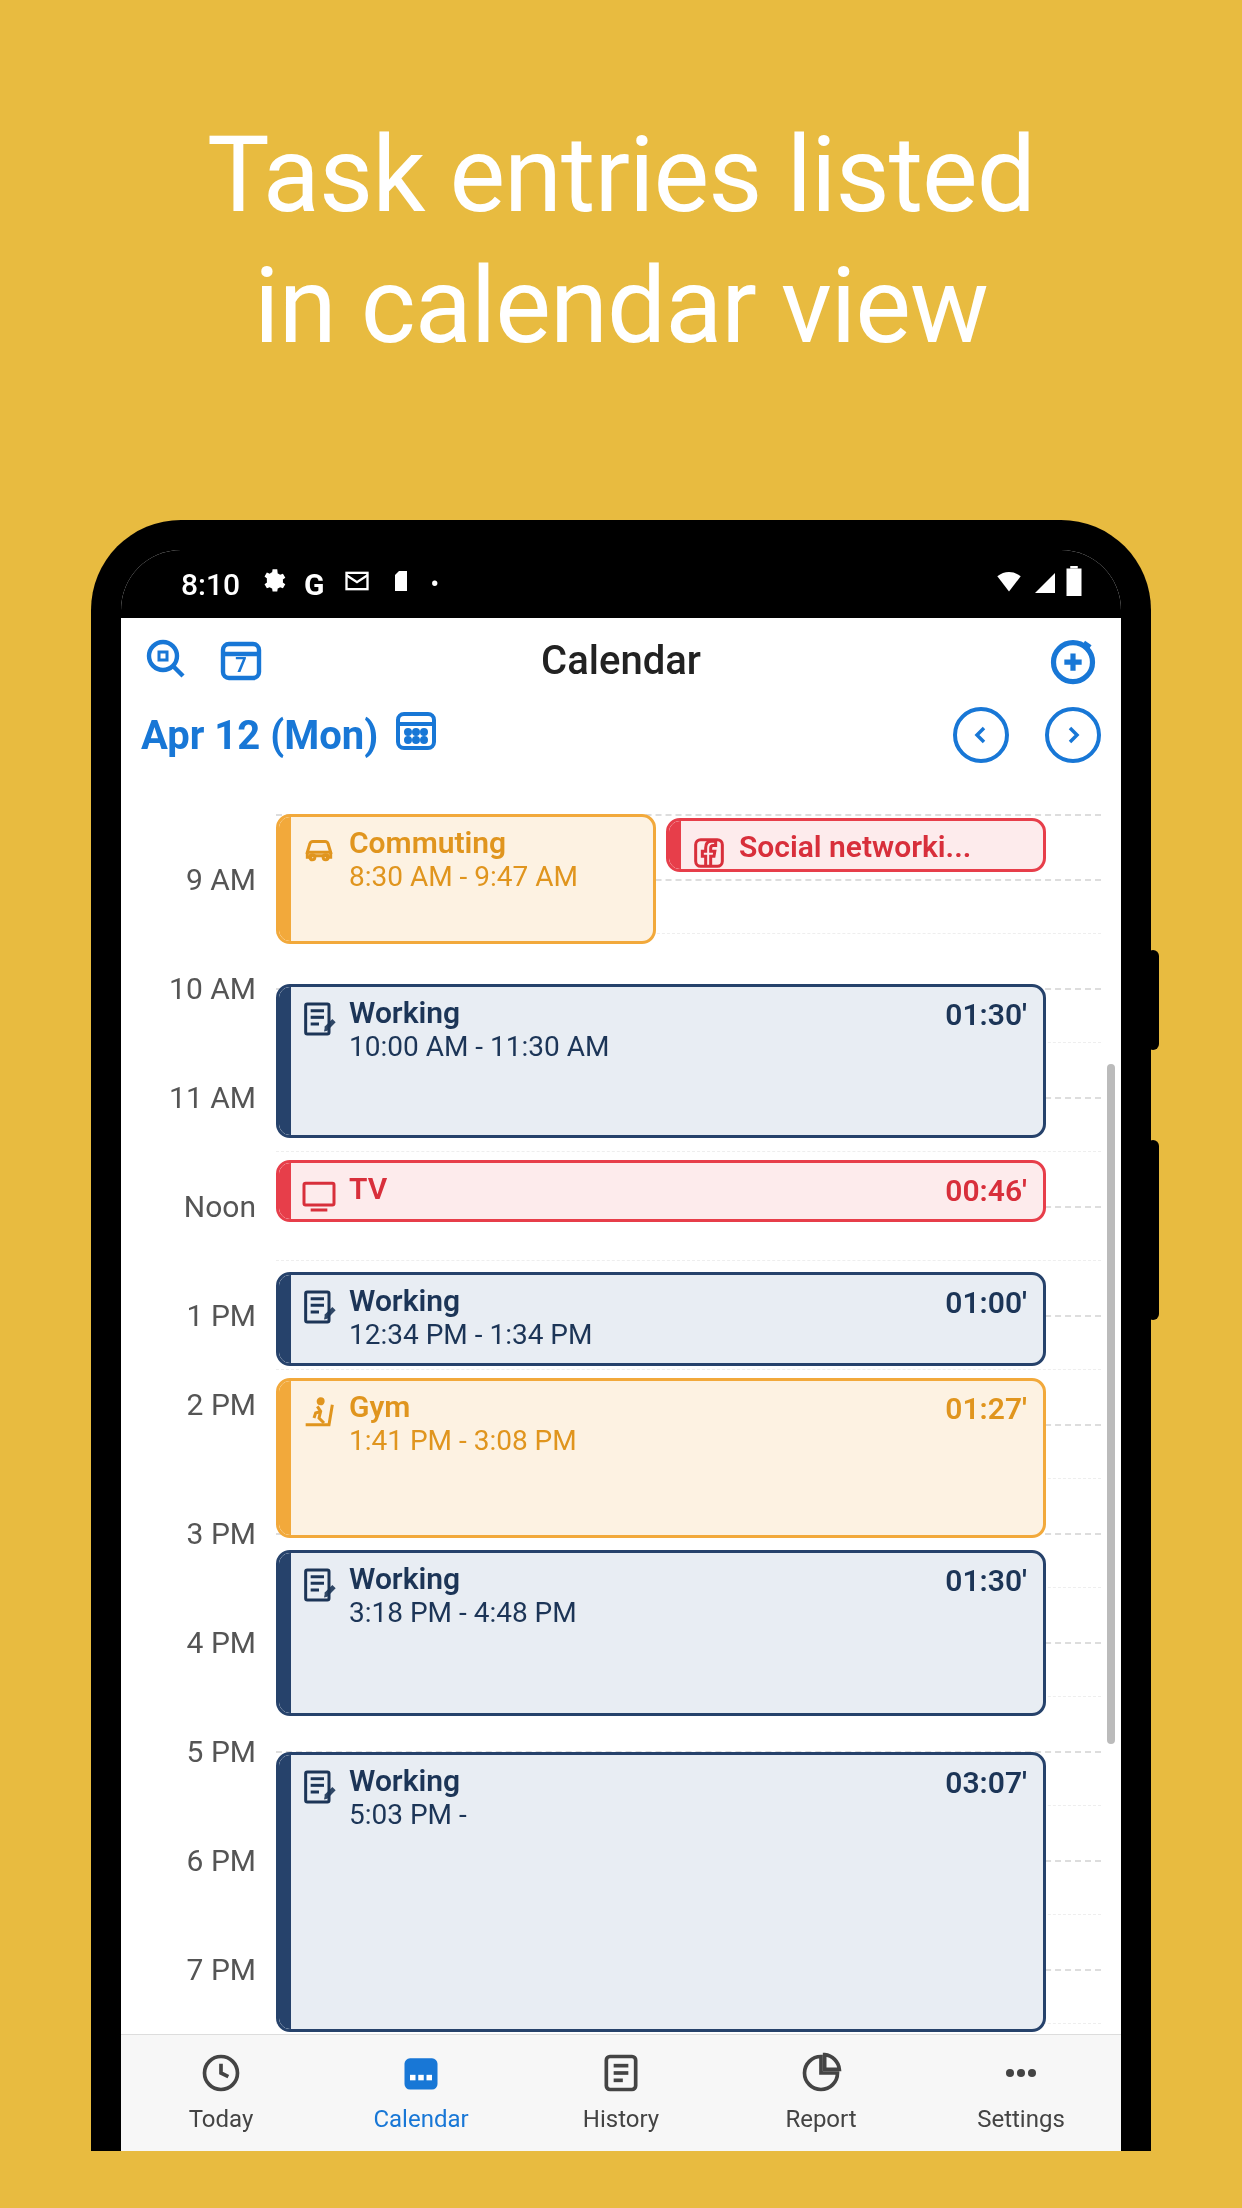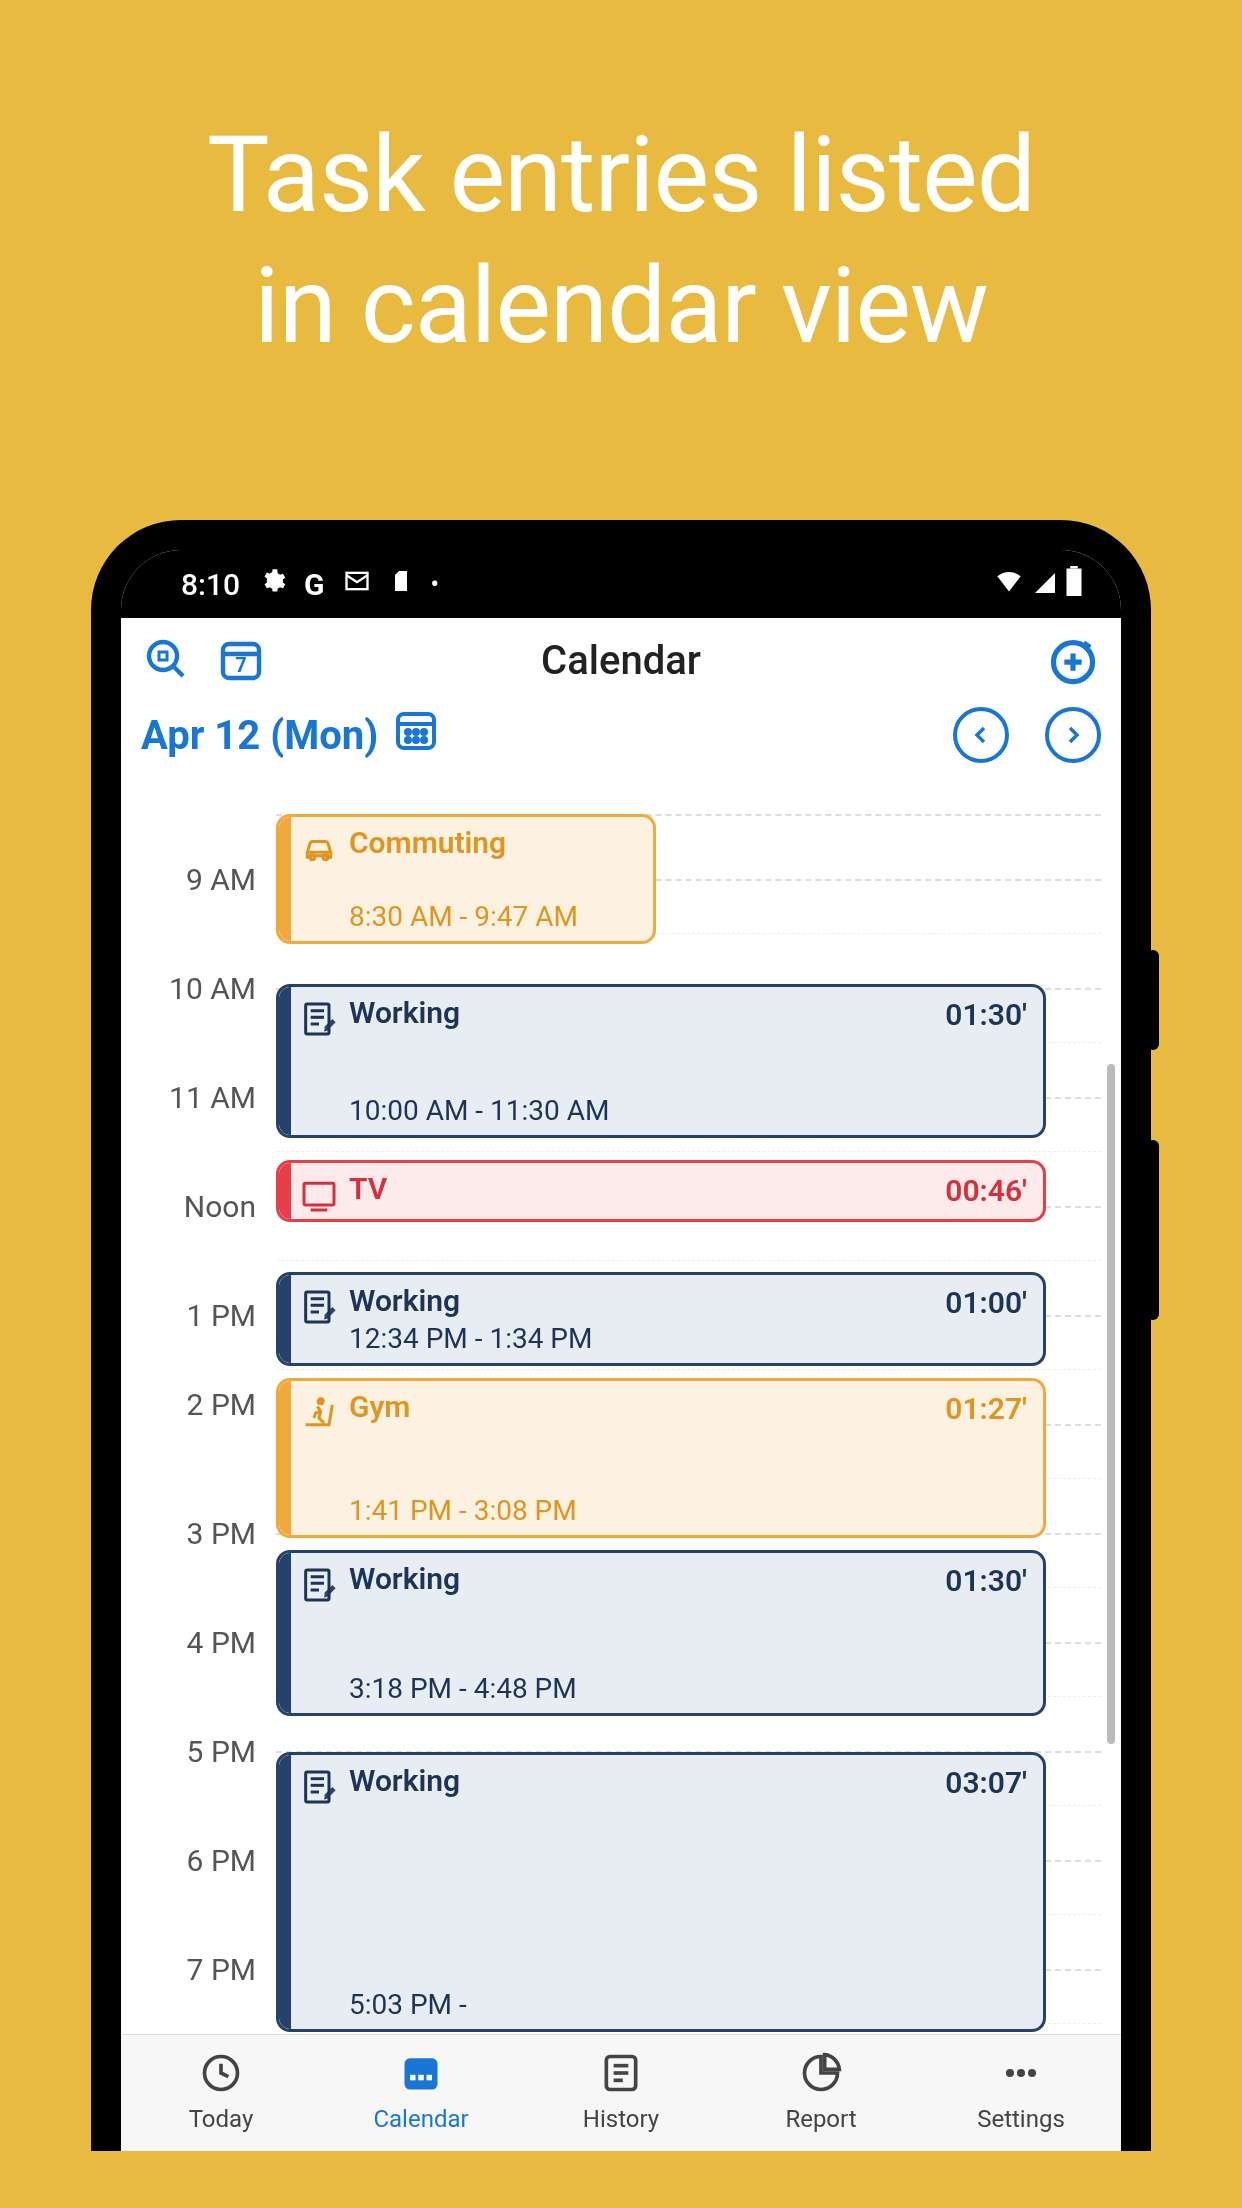--- a/index.html
+++ b/index.html
@@ -128,21 +128,21 @@
     background: #bbb;
     border-radius: 4px;
   }
   .event {
     position: absolute;
     border-radius: 14px;
     border: 3px solid;
     padding: 8px 14px 8px 70px;
     display: flex;
     flex-direction: column;
-    justify-content: space-between;
+    justify-content: flex-start;
     overflow: hidden;
   }
   .event .stripe {
     position: absolute;
     left: 0; top: 0; bottom: 0;
     width: 12px;
     border-radius: 11px 0 0 11px;
   }
   .event .ev-icon {
     position: absolute;
@@ -359,20 +359,28 @@
           <div class="event orange" style="top: 30px; left: 0px; width: 380px; height: 130px;">
             <div class="stripe"></div>
             <div class="ev-icon"><svg viewBox="0 0 24 24" fill="none" stroke="currentColor" stroke-width="1.8">
                 <path d="M5 14h14l-1.5-5a2 2 0 00-2-1.5H8.5a2 2 0 00-2 1.5L5 14zm0 0v3h2v-1h10v1h2v-3"></path>
                 <circle cx="8" cy="17" r="1.5"></circle>
                 <circle cx="16" cy="17" r="1.5"></circle>
               </svg></div>
             <div class="ev-title">Commuting</div>
             <div class="ev-time">8:30 AM - 9:47 AM</div>
           </div>
+          <div class="event red" style="top: 34px; left: 390px; width: 380px; height: 54px;">
+            <div class="stripe"></div>
+            <div class="ev-icon"><svg viewBox="0 0 24 24" fill="none" stroke="currentColor" stroke-width="1.8">
+                <rect x="4" y="4" width="16" height="16" rx="3"></rect>
+                <path d="M13 20v-6h2l.5-3H13V9c0-.8.3-1.5 1.5-1.5H16V5h-2.5C11 5 10 6.5 10 9v2H8v3h2v6"></path>
+              </svg></div>
+            <div class="ev-title">Social networki...</div>
+          </div>
           <div class="event navy" style="top: 200px; left: 0px; width: 770px; height: 154px;">
             <div class="stripe"></div>
             <div class="ev-icon"><svg viewBox="0 0 24 24" fill="none" stroke="currentColor" stroke-width="1.8">
                 <rect x="4" y="3" width="14" height="18" rx="1"></rect>
                 <line x1="7" y1="7" x2="15" y2="7"></line>
                 <line x1="7" y1="11" x2="15" y2="11"></line>
                 <line x1="7" y1="15" x2="12" y2="15"></line>
                 <path d="M15 17l5-5 2 2-5 5-2 .5.5-2.5z" fill="currentColor" stroke="none" opacity="0.9"></path>
               </svg></div>
             <div class="ev-title">Working</div>

